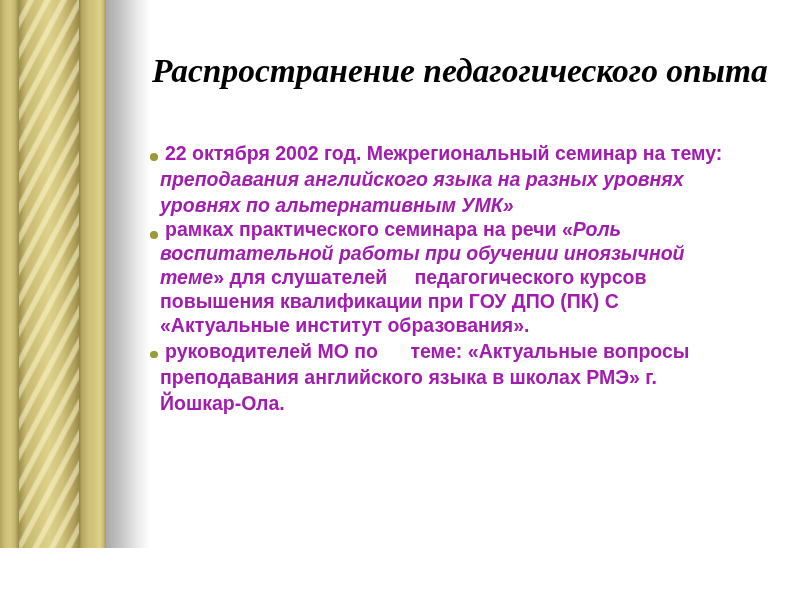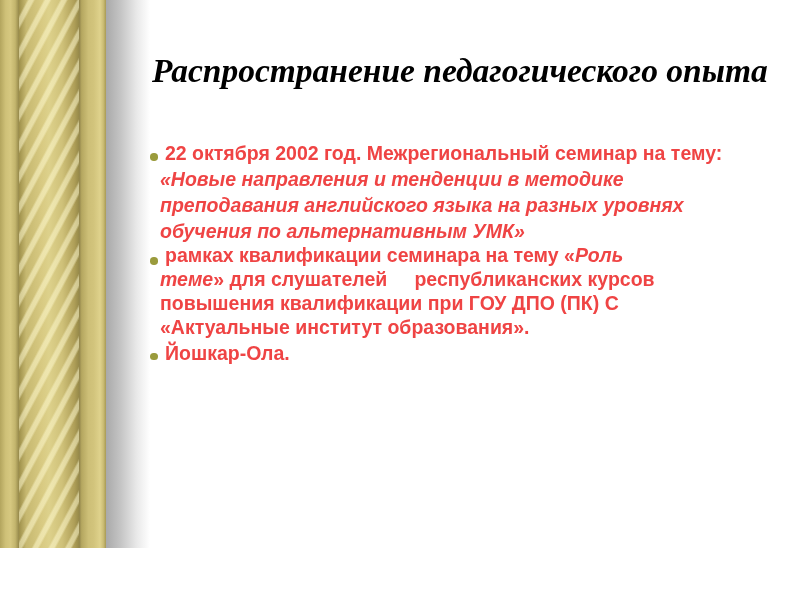--- a/index.html
+++ b/index.html
@@ -33,21 +33,21 @@
   
   .title{
     position:absolute;left:152px;top:52px;
     font-family:"Liberation Serif",serif;
     font-weight:bold;font-style:italic;
     font-size:33.5px;color:#000000;white-space:pre;
   }
   
   .content{
     position:absolute;left:147px;top:140px;width:645px;
-    font-weight:bold;font-size:19.5px;color:#ef4444;
+    font-weight:bold;font-size:19.5px;color:#a21caf;
   }
   .bullet-item{position:relative;padding-left:13px;}
   .marker{
     position:absolute;left:3px;top:13px;width:7.5px;height:7.5px;
     border-radius:50%;background:#9a9b3c;
   }
   .bl{white-space:pre;}
   .bl:first-of-type{margin-left:5px;}
   .b0 .bl{line-height:26px;}
   .b1 .bl{line-height:23.9px;}
@@ -62,29 +62,31 @@
   <div class="pillar rope"></div>
   <div class="pillar band-right"></div>
   <div class="pillar pillar-shadow"></div>
 
   <div class="title">Распространение педагогического опыта</div>
 
   <div class="content" id="bullets">
       <div class="bullet-item b0">
         <span class="marker"></span>
         <div class="bl"><span>22 октября 2002 год. Межрегиональный семинар на тему: </span></div>
-        <div class="bl"><span class="it">«Новые направления и тенденции в методике </span></div>
         <div class="bl"><span class="it">преподавания английского языка на разных уровнях </span></div>
-        <div class="bl"><span class="it">обучения по альтернативным УМК»</span></div>
+        <div class="bl"><span class="it">уровнях по альтернативным УМК»</span></div>
       </div>
       <div class="bullet-item b1">
         <span class="marker"></span>
-        <div class="bl"><span>рамках квалификации семинара на тему «</span><span class="it">Роль</span></div>
-        <div class="bl"><span class="it">теме</span><span>» для слушателей     республиканских курсов</span></div>
+        <div class="bl"><span>рамках практического семинара на речи «</span><span class="it">Роль</span></div>
+        <div class="bl"><span class="it">воспитательной работы при обучении иноязычной</span></div>
+        <div class="bl"><span class="it">теме</span><span>» для слушателей     педагогического курсов</span></div>
         <div class="bl"><span>повышения квалификации при ГОУ ДПО (ПК) С</span></div>
         <div class="bl"><span>«Актуальные институт образования».</span></div>
       </div>
       <div class="bullet-item b2">
         <span class="marker"></span>
+        <div class="bl"><span>руководителей МО по      теме: «Актуальные вопросы</span></div>
+        <div class="bl"><span>преподавания английского языка в школах РМЭ» г.</span></div>
         <div class="bl"><span>Йошкар-Ола.</span></div>
       </div>
     </div>
 </div>
 
 </body></html>

